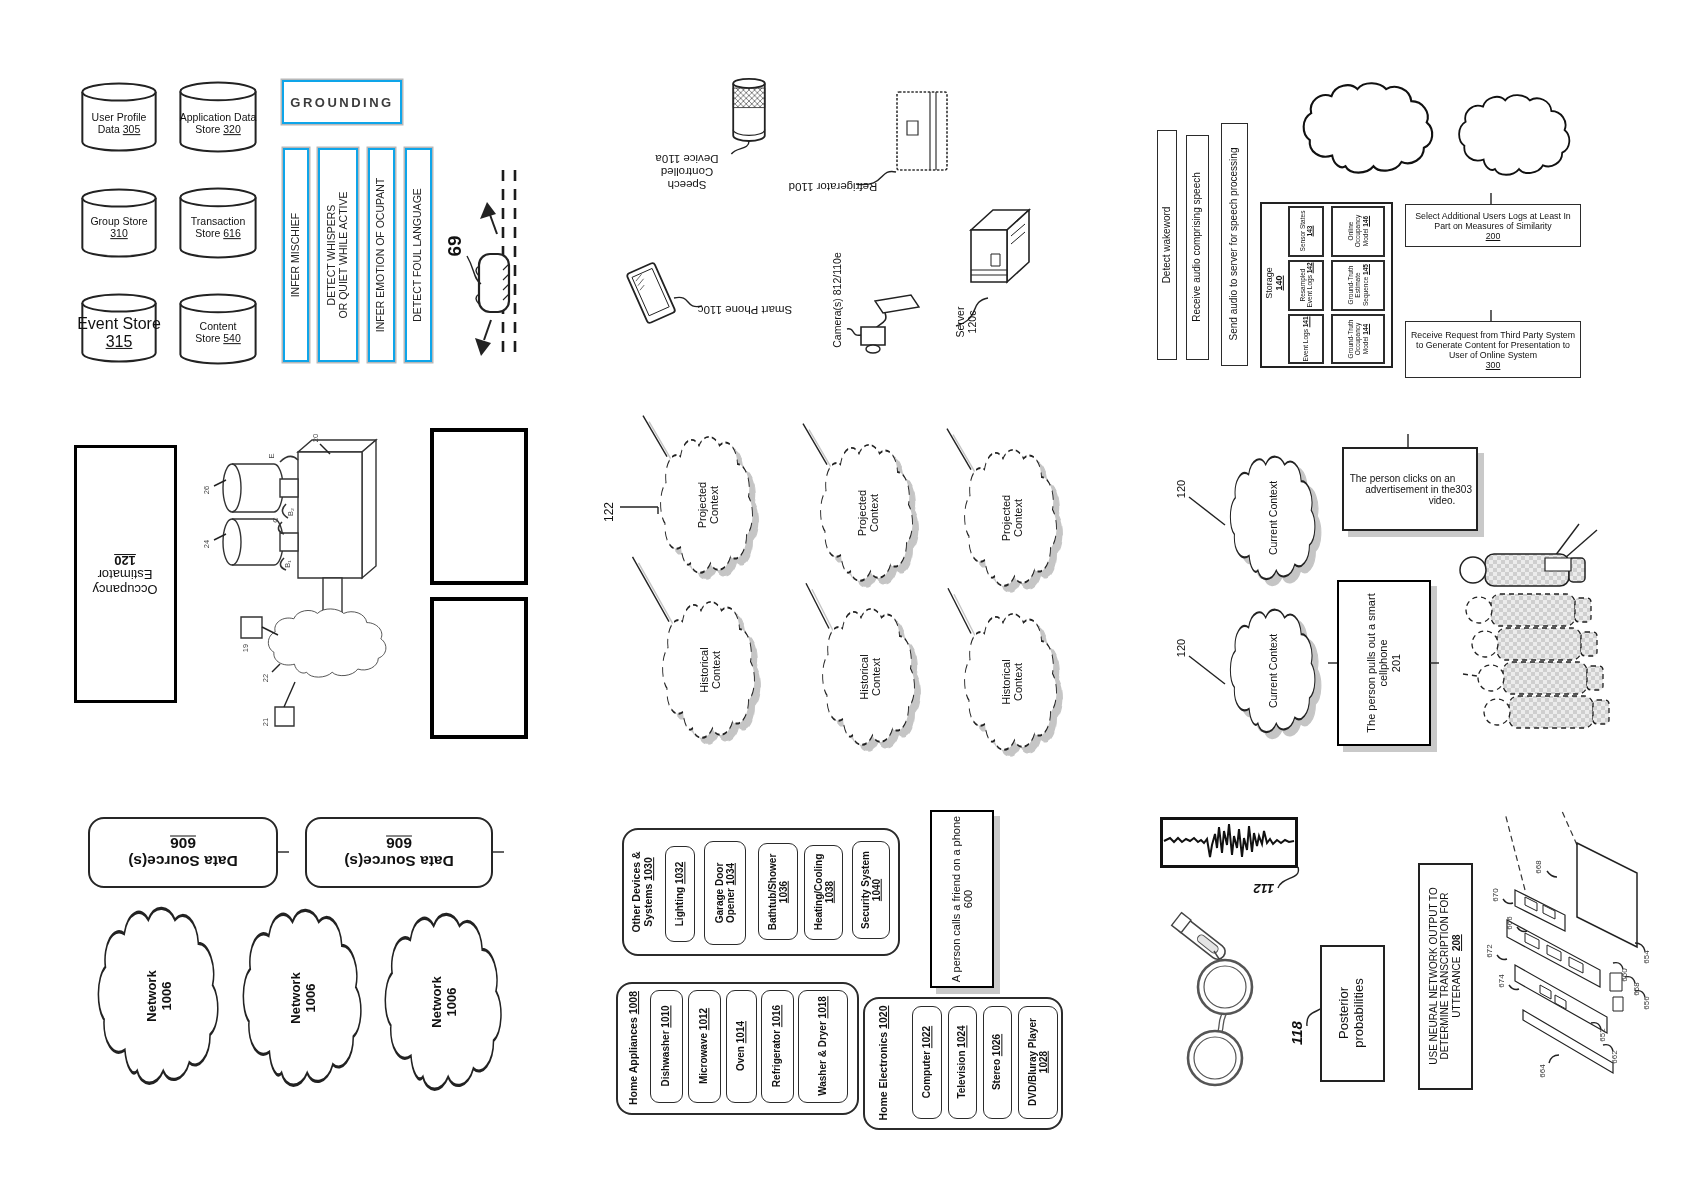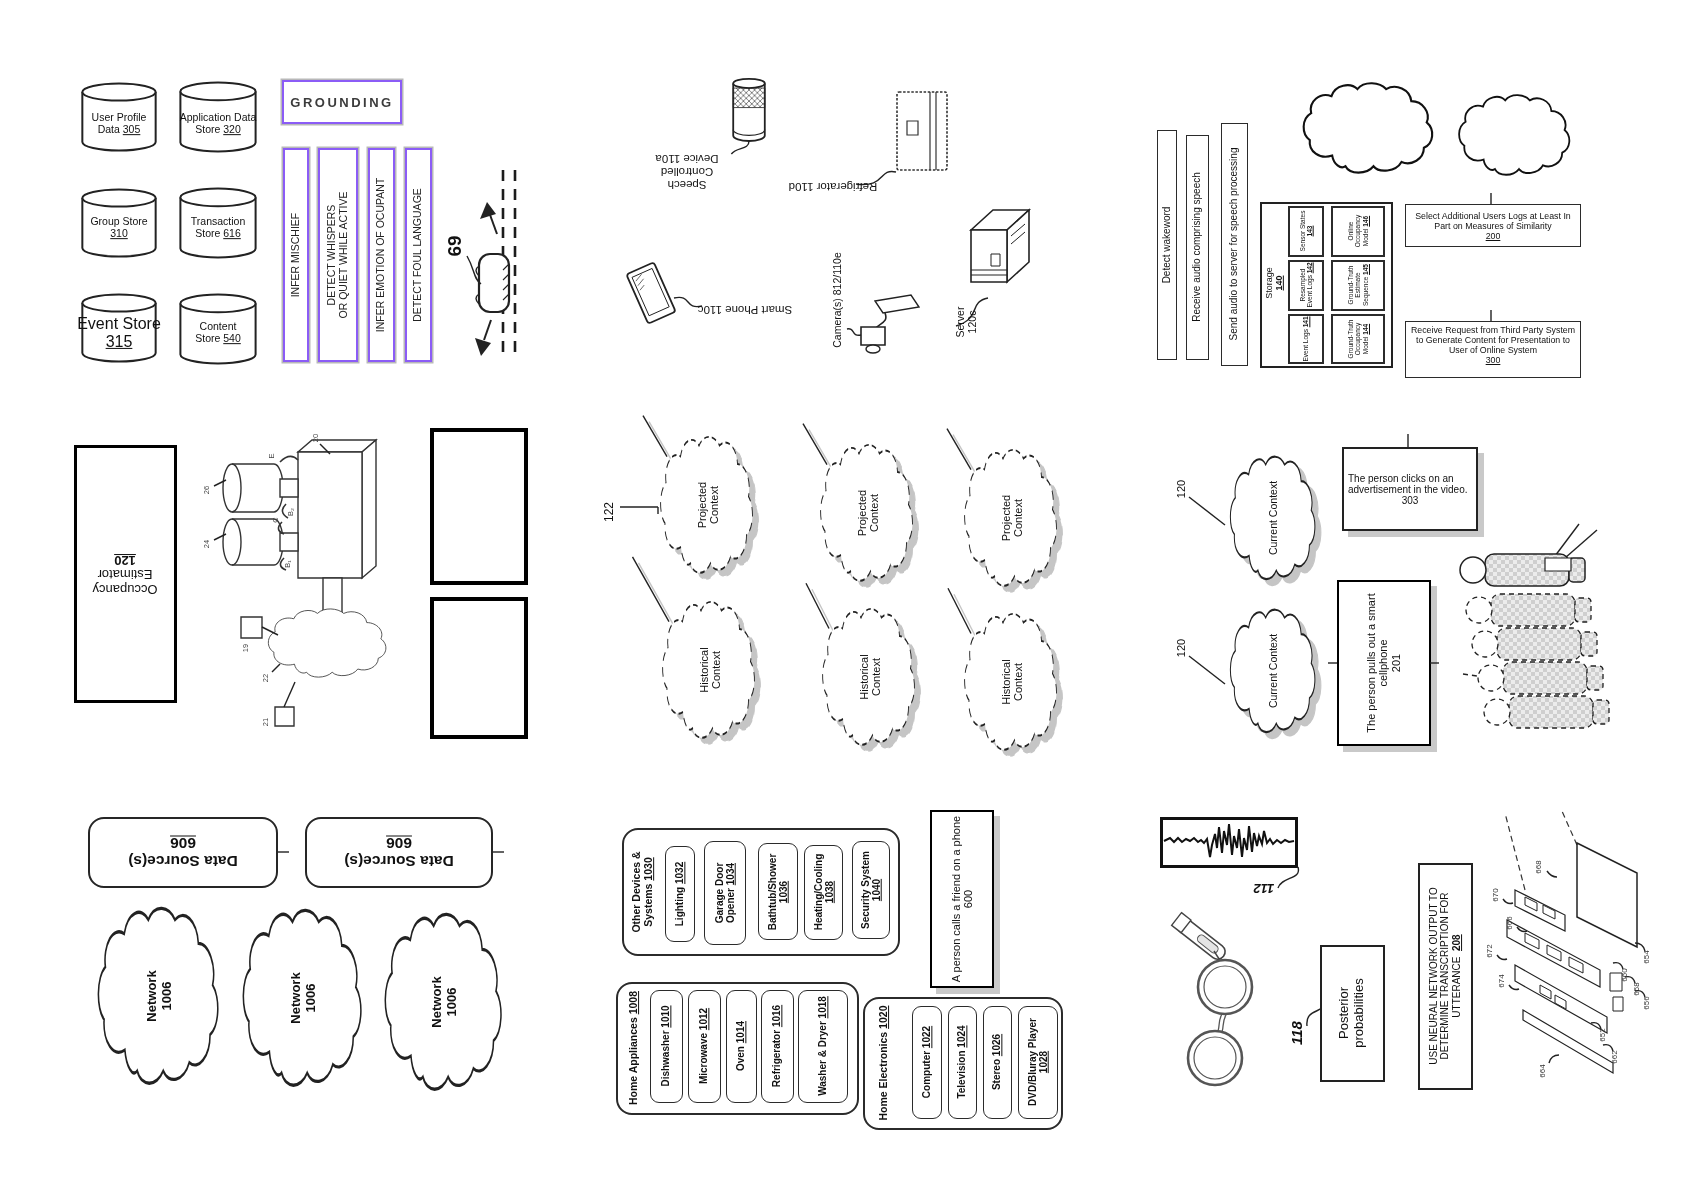--- a/index.html
+++ b/index.html
@@ -10,21 +10,21 @@
 svg.draw *{vector-effect:non-scaling-stroke}
 .rot,.rot180,.hctr{position:absolute;text-align:center;line-height:1.13;white-space:pre-line}
 .rot{transform:translate(-50%,-50%) rotate(-90deg)}
 .rot180{transform:translate(-50%,-50%) rotate(180deg)}
 .hctr{transform:translate(-50%,-50%)}
 .nw{white-space:nowrap}
 .u{text-decoration:underline}
 .b{font-weight:bold}
 .it{font-style:italic}
 .blk{display:block}
-.bar{position:absolute;background:#fff;border:2px solid #8b5cf6;box-shadow:0 0 0 1.5px #b8b8b8}
+.bar{position:absolute;background:#fff;border:2px solid #0ea5e9;box-shadow:0 0 0 1.5px #b8b8b8}
 .sbar{position:absolute;background:#fff;border:1.6px solid #2b2b2b}
 .box{position:absolute;background:#fff;border:2px solid #222}
 .rbox{position:absolute;background:#fff;border:2.5px solid #262626;border-radius:16px}
 .cell{position:absolute;background:#fff;border:1.6px solid #2b2b2b;border-radius:9px}
 .grp{position:absolute;background:#fff;border:2px solid #2b2b2b;border-radius:16px}
 .shadowc{box-shadow:6px 6px 0 #c9c9c9}
 .cloudshadow{filter:drop-shadow(6px 6px 0 #c5c5c5)}
 .leader{stroke:#222;stroke-width:1.4;fill:none}
 </style>
 </head>
@@ -195,21 +195,21 @@
       <use href="#cloudp" fill="#fff" stroke="#111" stroke-width="3"></use>
     </svg>
 
 <div class="sbar" style="left:1405px;top:204px;width:176px;height:43px;padding:3px;display:flex;flex-direction:column;align-items:center;justify-content:center;text-align:center;font-size:8.8px">
   <span>Select Additional Users Logs at Least In Part on Measures of Similarity</span>
   <span class="u">200</span>
 </div>
 <svg class="draw" style="left:1487px;top:193px" width="8" height="12">
       <line x1="4" y1="0" x2="4" y2="11" class="leader"></line>
     </svg>
-<div class="sbar" style="left:1405px;top:321px;width:176px;height:57px;padding:3px;display:flex;flex-direction:column;align-items:center;text-align:center;font-size:8.8px">
+<div class="sbar" style="left:1405px;top:321px;width:176px;height:57px;padding:3px;display:flex;flex-direction:column;align-items:center;justify-content:center;text-align:center;font-size:8.8px">
   <span>Receive Request from Third Party System to Generate Content for Presentation to User of Online System</span>
   <span class="u">300</span>
 </div>
 <svg class="draw" style="left:1487px;top:310px" width="8" height="12">
       <line x1="4" y1="0" x2="4" y2="11" class="leader"></line>
     </svg>
 
 <div class="box" style="left:74px;top:445px;width:103px;height:258px;border-width:3.5px;border-color:#000"></div>
 <div class="rot180" style="left:125px;top:574px;width:92px;font-size:13px"><span class="blk">Occupancy Estimator</span><span class="u b">120</span></div>
 
@@ -308,21 +308,21 @@
       <line x1="3" y1="3" x2="39" y2="31" class="leader"></line>
     </svg>
 <svg class="draw cloudshadow" style="left:1228px;top:608px" width="92" height="126" viewBox="0 0 200 130" preserveAspectRatio="none">
       <use href="#cloudp" fill="#fff" stroke="#222" stroke-width="2.2"></use>
     </svg>
 <div class="rot nw" style="left:1274px;top:671px;font-size:10.5px">Current Context</div>
 
 <svg class="draw" style="left:1404px;top:434px" width="8" height="14">
       <line x1="4" y1="0" x2="4" y2="13" class="leader"></line>
     </svg>
-<div class="box shadowc" style="left:1342px;top:447px;width:136px;height:84px;padding:6px 4px;display:flex;flex-direction:column;align-items:center;justify-content:center;text-align:left;font-size:10px">
+<div class="box shadowc" style="left:1342px;top:447px;width:136px;height:84px;padding:6px 4px;display:flex;flex-direction:row;align-items:center;justify-content:center;text-align:right;font-size:10px">
   <span>The person clicks on an advertisement in the video.</span>
   <span>303</span>
 </div>
 
 <div class="box shadowc" style="left:1337px;top:580px;width:94px;height:166px;border-width:2.5px;border-color:#000"></div>
 <svg class="draw" style="left:1328px;top:659px" width="10" height="8">
       <line x1="0" y1="4" x2="9" y2="4" class="leader"></line>
     </svg>
 <svg class="draw" style="left:1430px;top:659px" width="10" height="8">
       <line x1="0" y1="4" x2="9" y2="4" class="leader"></line>

